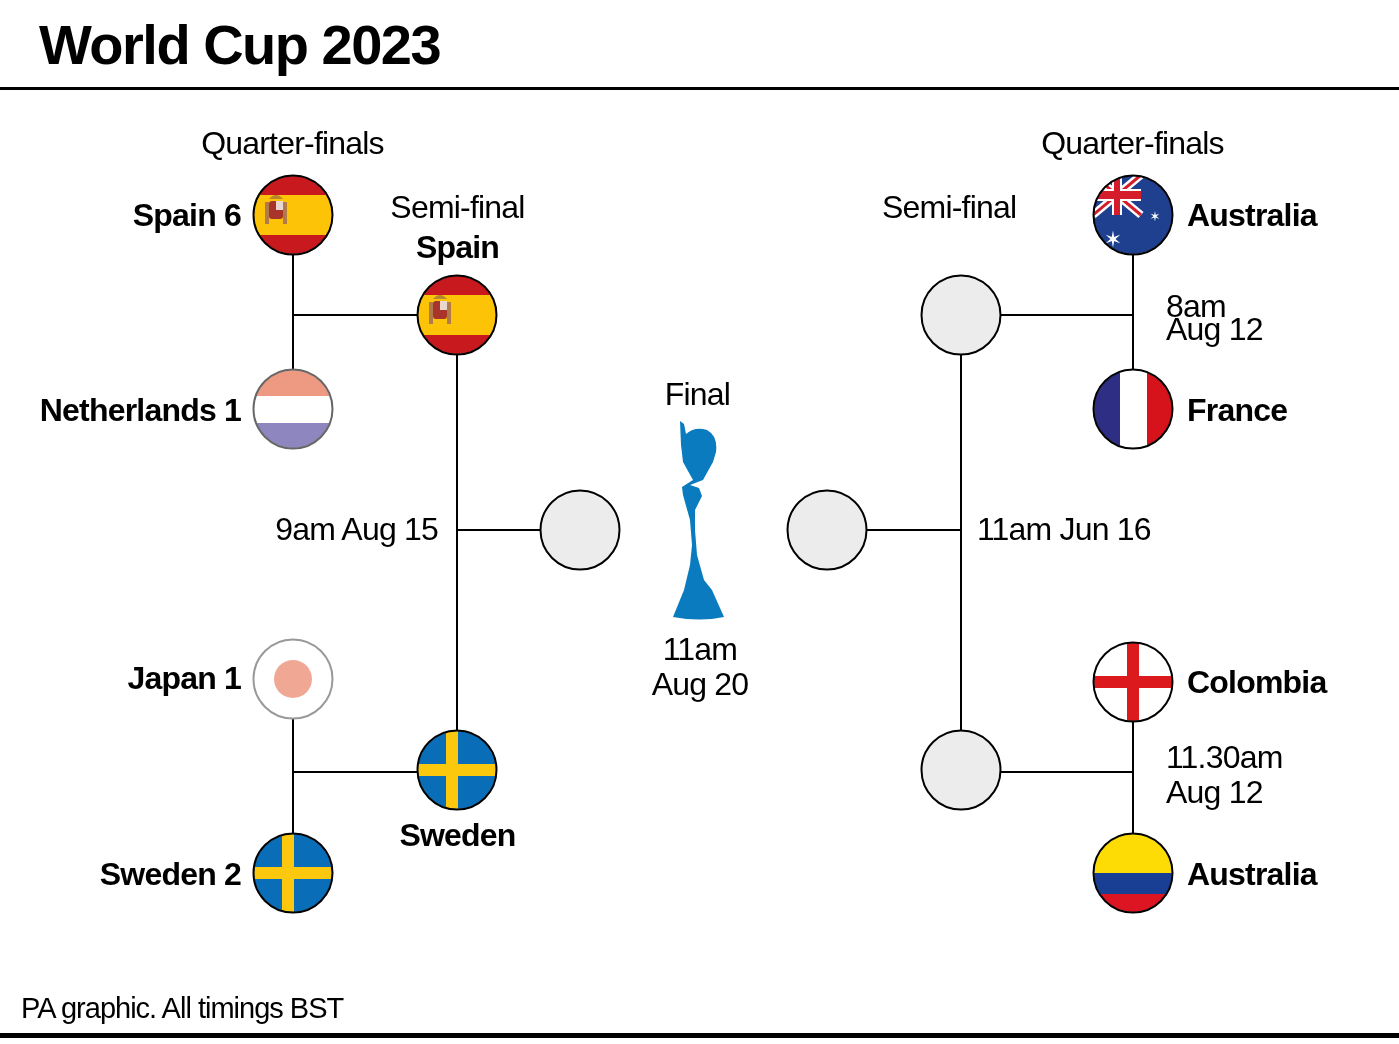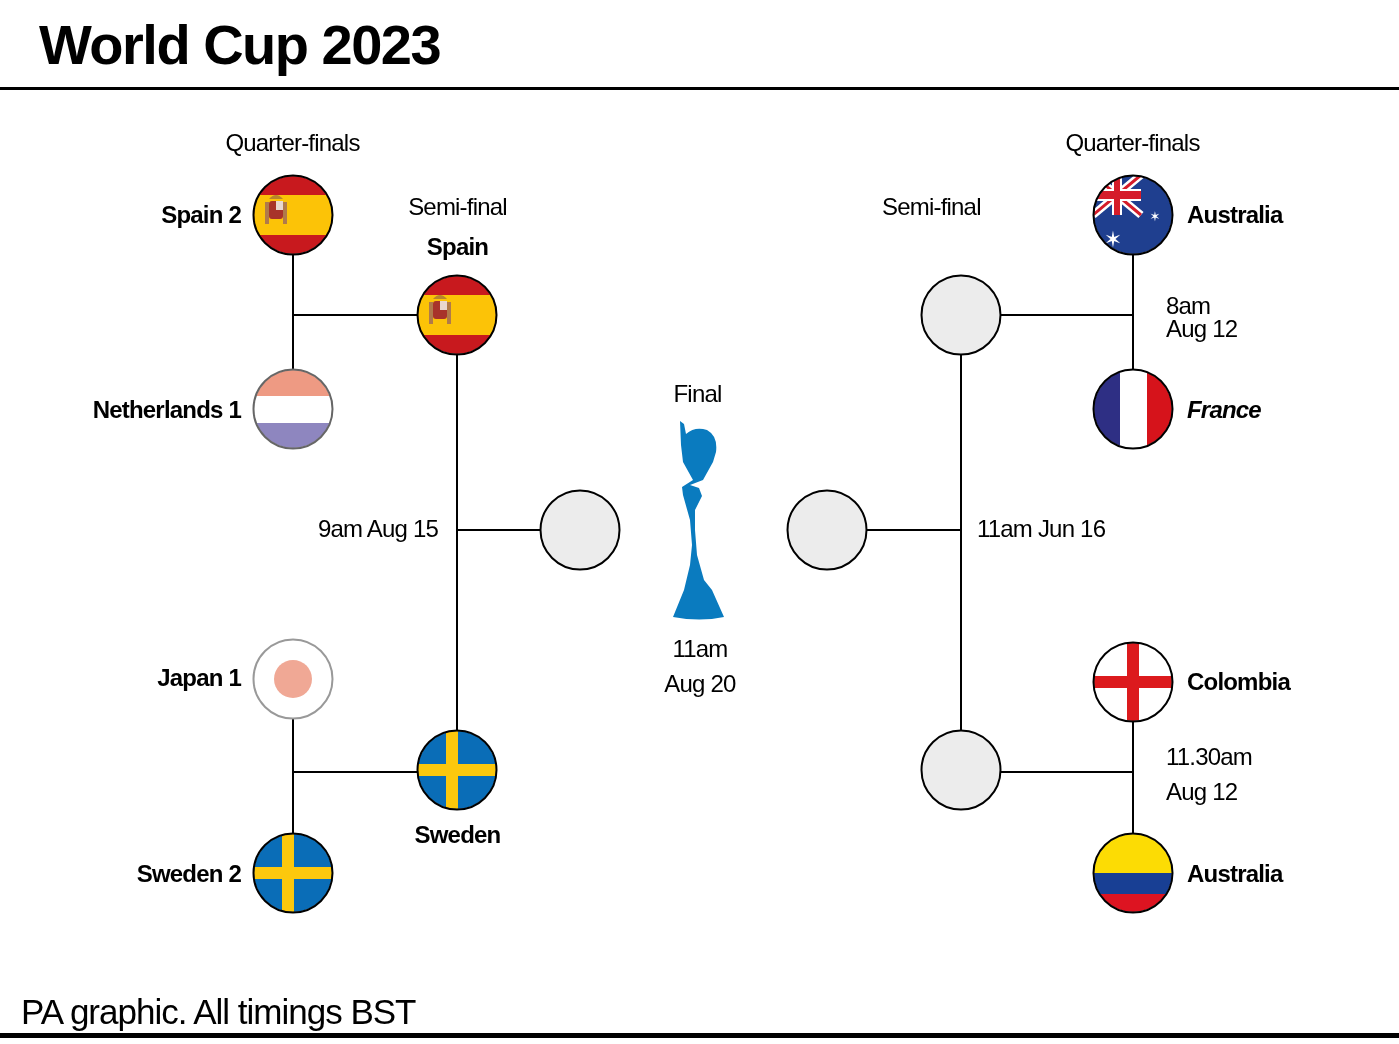--- a/index.html
+++ b/index.html
@@ -1,23 +1,23 @@
 <!DOCTYPE html>
 <html><head>
 <meta charset="utf-8">
 <style>
   html, body { margin: 0; padding: 0; background: #ffffff; }
   body { width: 1399px; height: 1044px; position: relative; overflow: hidden;
          font-family: "Liberation Sans", "DejaVu Sans", sans-serif; color: #000; }
   .title { position: absolute; left: 27px; top: 12px; font-size: 56px; font-weight: bold; letter-spacing: -1.5px; margin-left: 12px; }
   .rule-top { position: absolute; left: 0; top: 87px; width: 1399px; height: 3px; background: #000; }
   .rule-bottom { position: absolute; left: 0; top: 1033px; width: 1399px; height: 5px; background: #000; }
-  .footer { position: absolute; left: 21px; top: 992px; font-size: 35px; letter-spacing: -1px; }
+  .footer { position: absolute; left: 21px; top: 992px; font-size: 29px; letter-spacing: -1px; }
   svg.bracket { position: absolute; left: 0; top: 0; }
-  .lbl { position: absolute; font-size: 24px; white-space: nowrap; letter-spacing: -0.8px; line-height: 34px; }
+  .lbl { position: absolute; font-size: 32px; white-space: nowrap; letter-spacing: -0.8px; line-height: 34px; }
   .lbl.bold { font-weight: bold; }
   .r { text-align: right; }
   .c { text-align: center; }
 </style>
 </head>
 <body>
 
 <div class="title">World Cup 2023</div>
 <div class="rule-top"></div>
 
@@ -159,37 +159,37 @@
       <rect x="-40" y="0" width="80" height="21" fill="#183f94"></rect>
       <rect x="-40" y="21" width="80" height="20" fill="#dd1421"></rect>
     </g>
     <circle r="39.5" fill="none" stroke="#000" stroke-width="2"></circle>
   </g>
 </svg>
 
 <div class="lbl c" style="left:170px; top:126px; width:245px;">Quarter-finals</div>
 <div class="lbl c" style="left:360px; top:190px; width:195px;">Semi-final</div>
 <div class="lbl bold c" style="left:360px; top:230px; width:195px;">Spain</div>
-<div class="lbl bold r" style="left:0; top:198px; width:241px;">Spain 2</div>
+<div class="lbl bold r" style="left:0; top:198px; width:241px;">Spain 6</div>
 <div class="lbl bold r" style="left:0; top:393px; width:241px;">Netherlands 1</div>
 <div class="lbl r" style="left:0; top:512px; width:438px;">9am Aug 15</div>
 <div class="lbl bold r" style="left:0; top:661px; width:241px;text-align:right;">Japan 1</div>
 <div class="lbl bold c" style="left:360px; top:818px; width:195px;">Sweden</div>
 <div class="lbl bold r" style="left:0; top:857px; width:241px;">Sweden 2</div>
 
 <div class="lbl c" style="left:620px; top:377px; width:155px;">Final</div>
 <div class="lbl c" style="left:620px; top:632px; width:160px;">11am</div>
 <div class="lbl c" style="left:620px; top:667px; width:160px;">Aug 20</div>
 
 <div class="lbl c" style="left:1010px; top:126px; width:245px;">Quarter-finals</div>
 <div class="lbl" style="left:882px; top:190px;">Semi-final</div>
 <div class="lbl bold" style="left:1187px; top:198px;">Australia</div>
 <div class="lbl" style="left:1166px; top:277px;margin-top:12px;">8am</div>
 <div class="lbl" style="left:1166px; top:312px;">Aug 12</div>
-<div class="lbl bold" style="left:1187px; top:393px;font-style:italic;">France</div>
+<div class="lbl bold" style="left:1187px; top:393px;">France</div>
 <div class="lbl" style="left:977px; top:512px;">11am Jun 16</div>
 <div class="lbl bold" style="left:1187px; top:665px;">Colombia</div>
 <div class="lbl" style="left:1166px; top:740px;">11.30am</div>
 <div class="lbl" style="left:1166px; top:775px;">Aug 12</div>
 <div class="lbl bold" style="left:1187px; top:857px;">Australia</div>
 
 <div class="footer">PA graphic. All timings BST</div>
 <div class="rule-bottom"></div>
 
 </body></html>

